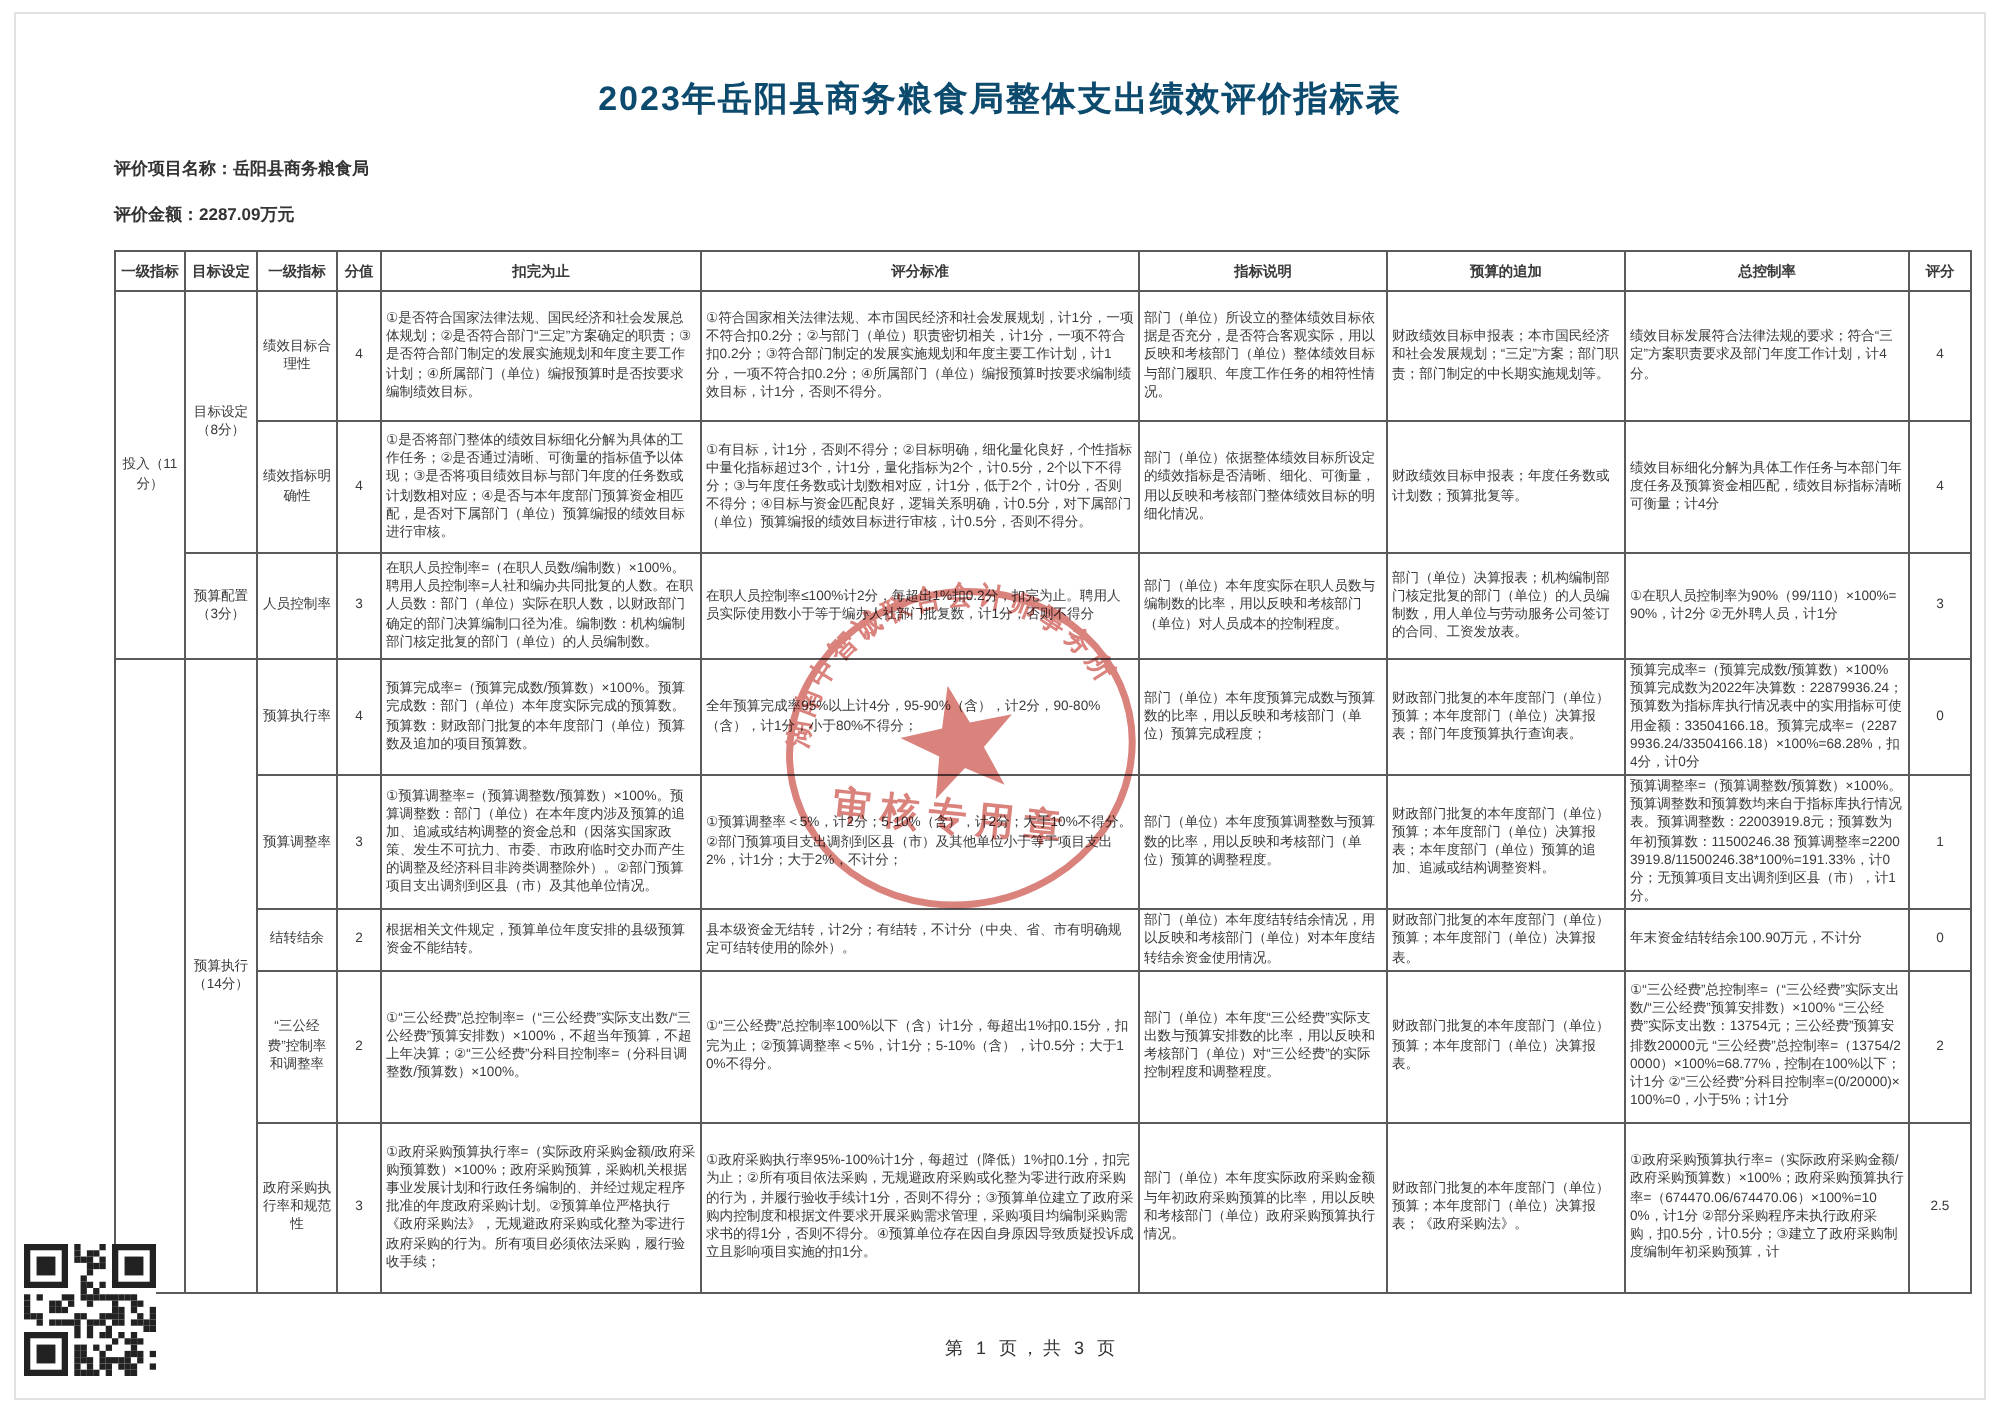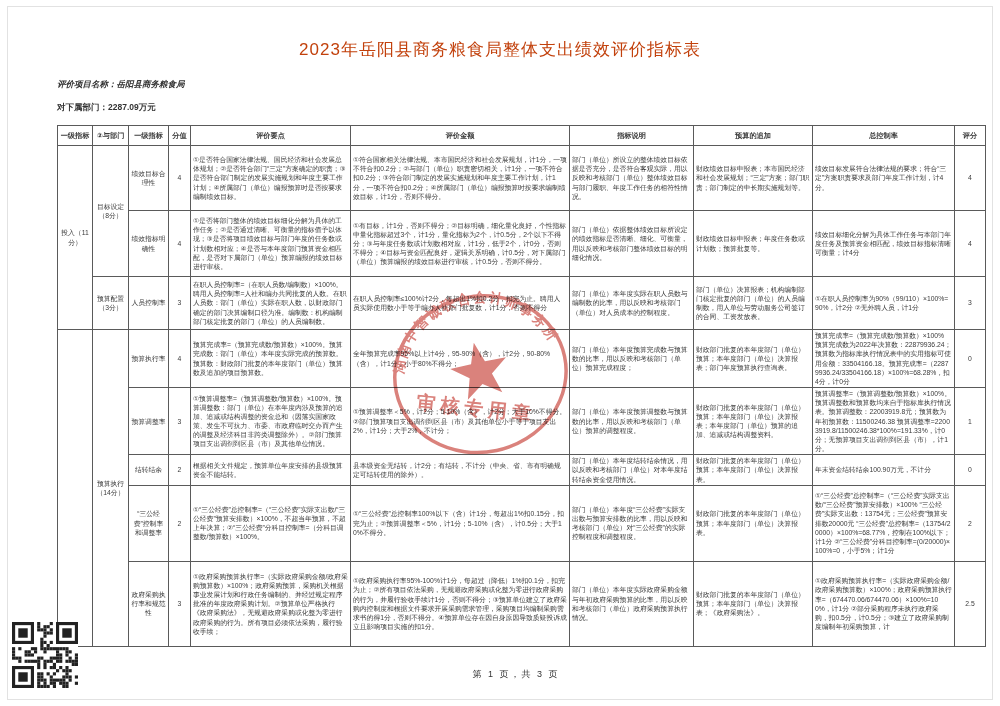--- a/index.html
+++ b/index.html
@@ -2,23 +2,23 @@
 <html><head>
 <meta charset="utf-8">
 <style>
   html,body{margin:0;padding:0;}
   body{
     width:1000px;height:706px;position:relative;background:#ffffff;
     font-family:"Liberation Sans","DejaVu Sans",sans-serif;color:#3d3d3d;
     overflow:hidden;
   }
   .page-frame{position:absolute;left:7px;top:6px;right:7px;bottom:6px;border:1px solid #e2e2e2;pointer-events:none;}
-  .doc-title{position:absolute;left:0;top:38px;width:100%;text-align:center;font-size:17px;font-weight:normal;color:#c2410c;letter-spacing:1px;}
+  .doc-title{position:absolute;left:0;top:38px;width:100%;text-align:center;font-size:17px;font-weight:bold;color:#0c4a6e;letter-spacing:1px;}
   .meta{position:absolute;left:57px;font-size:8.5px;font-weight:bold;color:#333;}
-  .meta1{top:79px;font-style:italic;}
+  .meta1{top:79px;}
   .meta2{top:102px;}
   table.indicator-table{
     position:absolute;left:57px;top:125px;width:928px;
     border-collapse:collapse;table-layout:fixed;
   }
   .indicator-table th,.indicator-table td{
     border:1px solid #5a5a5a;font-size:6.8px;line-height:1.35;
     padding:1px 2px;vertical-align:middle;color:#3a3a3a;
     word-break:break-all;overflow:hidden;
   }
@@ -42,43 +42,43 @@
   }
 </style>
 </head>
 <body>
 
 <div>
   <div class="page-frame"></div>
 
   <div class="doc-title">2023年岳阳县商务粮食局整体支出绩效评价指标表</div>
   <div class="meta meta1">评价项目名称：岳阳县商务粮食局</div>
-  <div class="meta meta2">对下属部门：2287.09万元</div>
+  <div class="meta meta2">评价金额：2287.09万元</div>
 
   <table class="indicator-table">
     <colgroup>
       <col style="width:35px">
         <col style="width:36px">
         <col style="width:40px">
         <col style="width:22px">
       <col style="width:160px">
         <col style="width:219px">
         <col style="width:124px">
         <col style="width:119px">
       <col style="width:142px">
         <col style="width:31px">
     </colgroup>
     <thead>
       <tr>
         <th>一级指标</th>
-        <th>②与部门</th>
+        <th>目标设定</th>
         <th>一级指标</th>
         <th>分值</th>
-        <th>评价要点</th>
-        <th>评价金额</th>
+        <th>扣完为止</th>
+        <th>评分标准</th>
         <th>指标说明</th>
         <th>预算的追加</th>
         <th>总控制率</th>
         <th>评分</th>
       </tr>
     </thead>
     <tbody>
         <tr>
           <td class="center" rowspan="3">投入（11分）</td>
           <td class="center" rowspan="2">目标设定（8分）</td>

